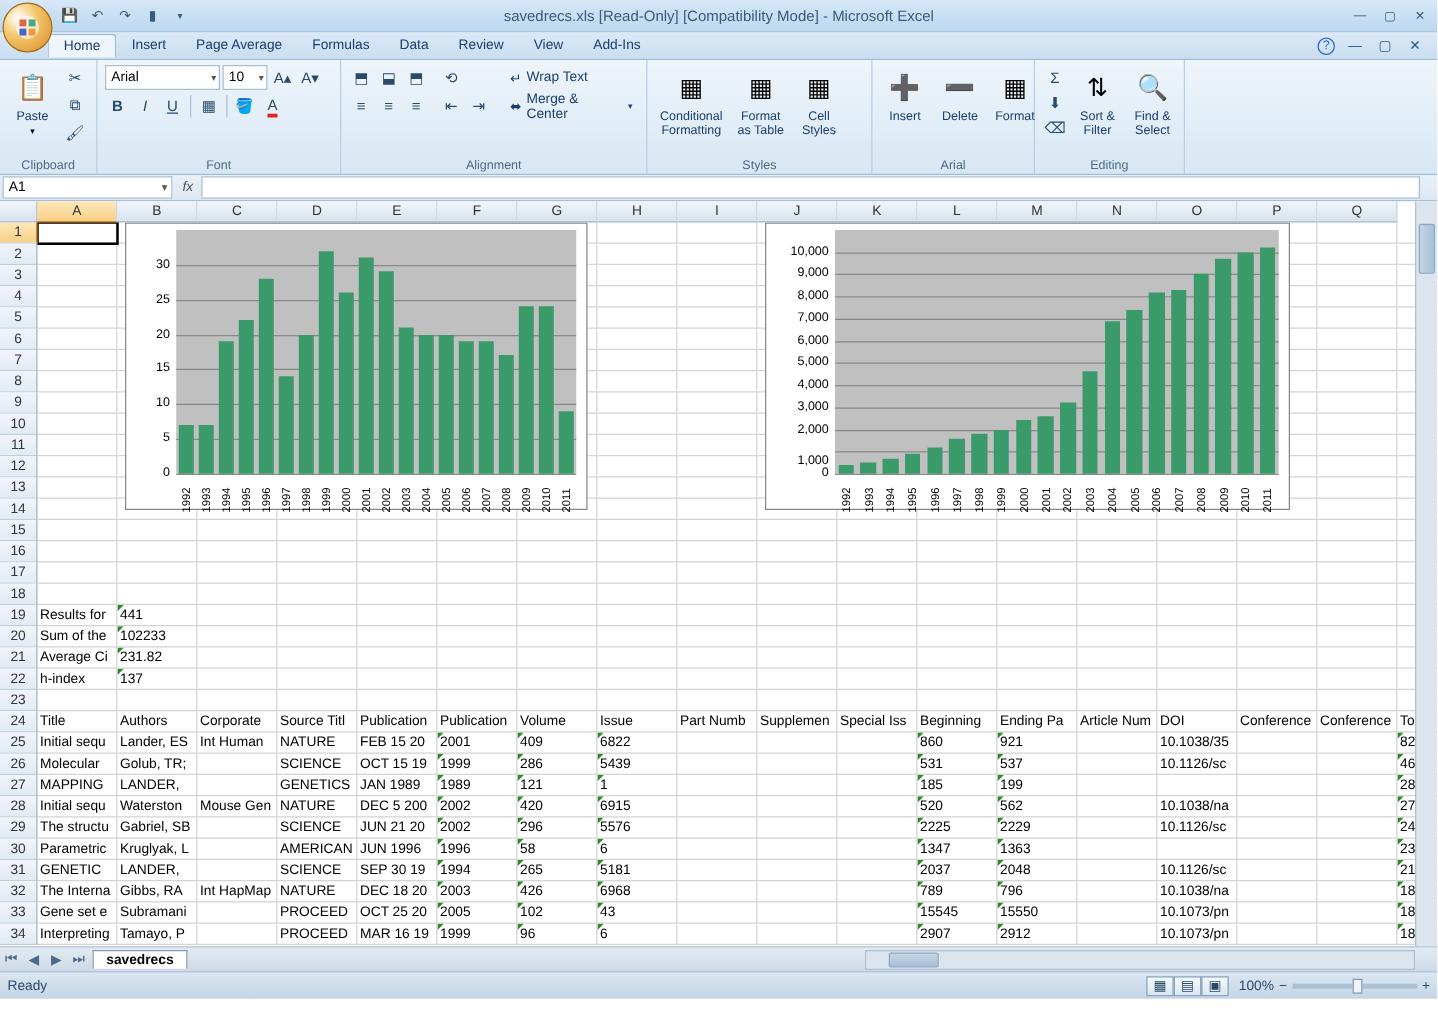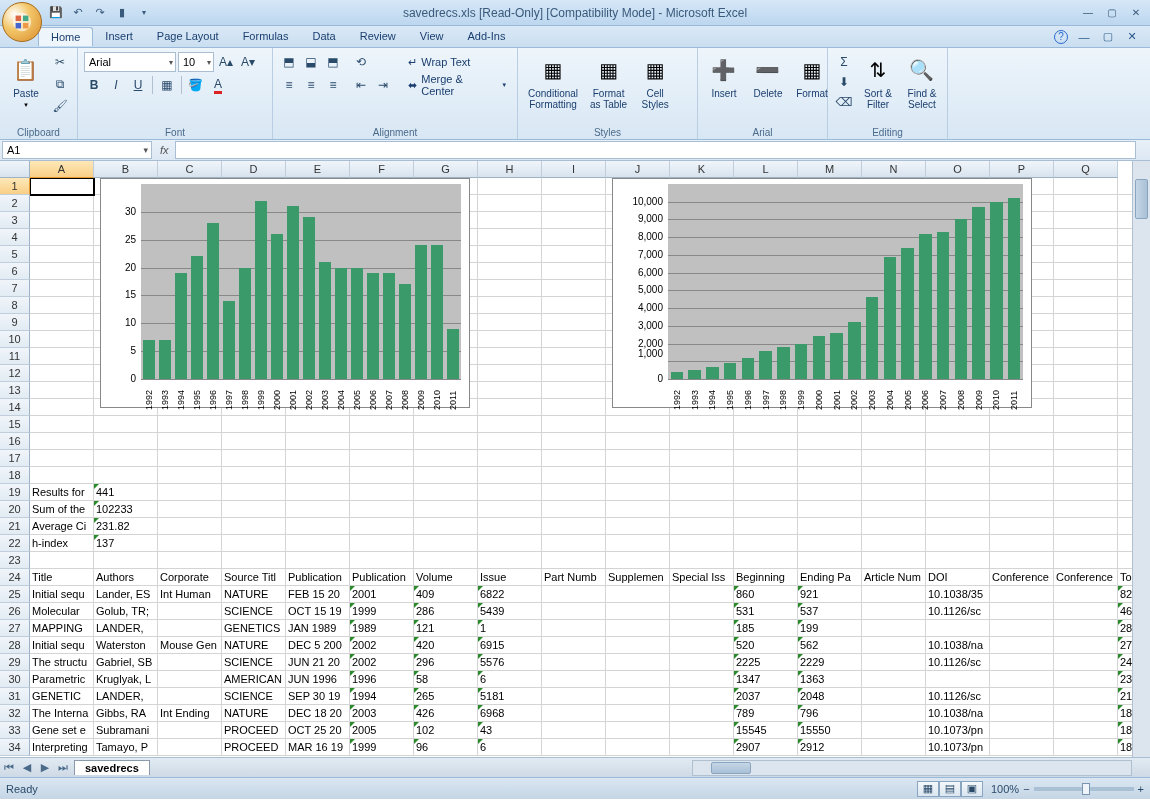--- a/index.html
+++ b/index.html
@@ -29,21 +29,21 @@
 .vbtn .ico { width: 32px; height: 32px; display: flex; align-items: center; justify-content: center; font-size: 20px; }
 .vbtn .lbl { font-size: 10px; color: #1a3e6e; text-align: center; line-height: 11px; }
 .col { display: flex; flex-direction: column; gap: 2px; }
 .row { display: flex; gap: 2px; align-items: center; }
 .sbtn { width: 20px; height: 20px; display: inline-flex; align-items: center; justify-content: center; border: 1px solid transparent; cursor: pointer; font-size: 12px; color: #2a4a6a; }
 .combo { height: 20px; border: 1px solid #a9bed3; background: #fff; display: flex; align-items: center; padding: 0 14px 0 4px; font-size: 11px; position: relative; }
 .combo::after { content: "▾"; position: absolute; right: 2px; font-size: 8px; color: #555; }
 .longbtn { height: 20px; border: 1px solid transparent; display: flex; align-items: center; gap: 4px; padding: 0 4px; cursor: pointer; font-size: 11px; color: #1a3e6e; }
 
 .namebox-row { height: 21px; background: linear-gradient(#e8f0f8, #dce8f3); display: flex; align-items: center; border-bottom: 1px solid #a9bed3; }
-.namebox { width: 150px; height: 18px; background: #fff; border: 1px solid #a9bed3; margin: 0 2px; display: flex; align-items: center; padding: 0 4px; font-size: 11px; position:relative;}
+.namebox { width: 136px; height: 18px; background: #fff; border: 1px solid #a9bed3; margin: 0 2px; display: flex; align-items: center; padding: 0 4px; font-size: 11px; position:relative;}
 .namebox::after { content:"▾"; position:absolute; right:3px; font-size:9px; color:#555;}
 .fx { margin: 0 6px; font-style: italic; color: #555; font-size: 11px; }
 .formula-bar { flex: 1; height: 18px; background: #fff; border: 1px solid #a9bed3; margin-right: 14px; }
 
 .grid-area { position: relative; height: 596px; overflow: hidden; display: flex; }
 .corner { position: absolute; left: 0; top: 0; width: 30px; height: 17px; background: linear-gradient(#f0f5fa, #d8e3ee); border-right: 1px solid #9db2c7; border-bottom: 1px solid #9db2c7; z-index: 2; }
 .colheads { position: absolute; left: 30px; top: 0; right: 18px; height: 17px; display: flex; z-index: 2; }
 .colhead { width: 64px; background: linear-gradient(#f0f5fa, #d8e3ee); border-right: 1px solid #c0cedc; border-bottom: 1px solid #9db2c7; text-align: center; font-size: 11px; color: #333; line-height: 17px; flex-shrink: 0; }
 .colhead.sel { background: linear-gradient(#fde8b8, #f9cf87); border-bottom-color: #e39a2a; }
 .rowheads { position: absolute; left: 0; top: 17px; bottom: 0; width: 30px; z-index: 2; }
@@ -106,21 +106,21 @@
     <span>▢</span>
     <span>✕</span>
   </div>
 </div>
 
 <div class="tabs">
 
   <div id="tab-holder" style="display:flex;">
       <div class="tab active">Home</div>
       <div class="tab">Insert</div>
-      <div class="tab">Page Layout</div>
+      <div class="tab">Page Average</div>
       <div class="tab">Formulas</div>
       <div class="tab">Data</div>
       <div class="tab">Review</div>
       <div class="tab">View</div>
       <div class="tab">Add-Ins</div>
     </div>
   <div class="right">
     <span style="color:#2a6ad0; border:1px solid #2a6ad0; border-radius:50%; width:14px; height:14px; font-size:10px;">?</span>
     <span>—</span>
     <span>▢</span>
@@ -951,21 +951,21 @@
         <div class="cell">2048<div class="triangle"></div></div>
         <div class="cell"></div>
         <div class="cell">10.1126/sc</div>
         <div class="cell"></div>
         <div class="cell"></div>
         <div class="cell">21<div class="triangle"></div></div>
       </div>
       <div class="cellrow">
         <div class="cell">The Interna</div>
         <div class="cell">Gibbs, RA</div>
-        <div class="cell">Int Ending</div>
+        <div class="cell">Int HapMap</div>
         <div class="cell">NATURE</div>
         <div class="cell">DEC 18 20</div>
         <div class="cell">2003<div class="triangle"></div></div>
         <div class="cell">426<div class="triangle"></div></div>
         <div class="cell">6968<div class="triangle"></div></div>
         <div class="cell"></div>
         <div class="cell"></div>
         <div class="cell"></div>
         <div class="cell">789<div class="triangle"></div></div>
         <div class="cell">796<div class="triangle"></div></div>
@@ -1107,21 +1107,21 @@
         <div class="bar" style="left: 215.662px; width: 12.425px; bottom: 0px; height: 122.318px;"></div>
         <div class="bar" style="left: 233.412px; width: 12.425px; bottom: 0px; height: 131.182px;"></div>
         <div class="bar" style="left: 251.162px; width: 12.425px; bottom: 0px; height: 145.364px;"></div>
         <div class="bar" style="left: 268.913px; width: 12.425px; bottom: 0px; height: 147.136px;"></div>
         <div class="bar" style="left: 286.663px; width: 12.425px; bottom: 0px; height: 159.545px;"></div>
         <div class="bar" style="left: 304.413px; width: 12.425px; bottom: 0px; height: 171.955px;"></div>
         <div class="bar" style="left: 322.163px; width: 12.425px; bottom: 0px; height: 177.273px;"></div>
         <div class="bar" style="left: 339.913px; width: 12.425px; bottom: 0px; height: 180.818px;"></div>
       </div>
   <div class="ytick" style="right: 368px; top: 194px; width: 45px;">0</div>
-      <div class="ytick" style="right: 368px; top: 169px; width: 45px;">1,000</div>
+      <div class="ytick" style="right: 368px; top: 184px; width: 45px;">1,000</div>
       <div class="ytick" style="right: 368px; top: 158.545px; width: 45px;">2,000</div>
       <div class="ytick" style="right: 368px; top: 140.818px; width: 45px;">3,000</div>
       <div class="ytick" style="right: 368px; top: 123.091px; width: 45px;">4,000</div>
       <div class="ytick" style="right: 368px; top: 105.364px; width: 45px;">5,000</div>
       <div class="ytick" style="right: 368px; top: 87.6364px; width: 45px;">6,000</div>
       <div class="ytick" style="right: 368px; top: 69.9091px; width: 45px;">7,000</div>
       <div class="ytick" style="right: 368px; top: 52.1818px; width: 45px;">8,000</div>
       <div class="ytick" style="right: 368px; top: 34.4545px; width: 45px;">9,000</div>
       <div class="ytick" style="right: 368px; top: 16.7273px; width: 45px; text-align: right;">10,000</div>
       <div class="xtick" style="left: 51.875px; top: 214px; width: 24px;">1992</div>

